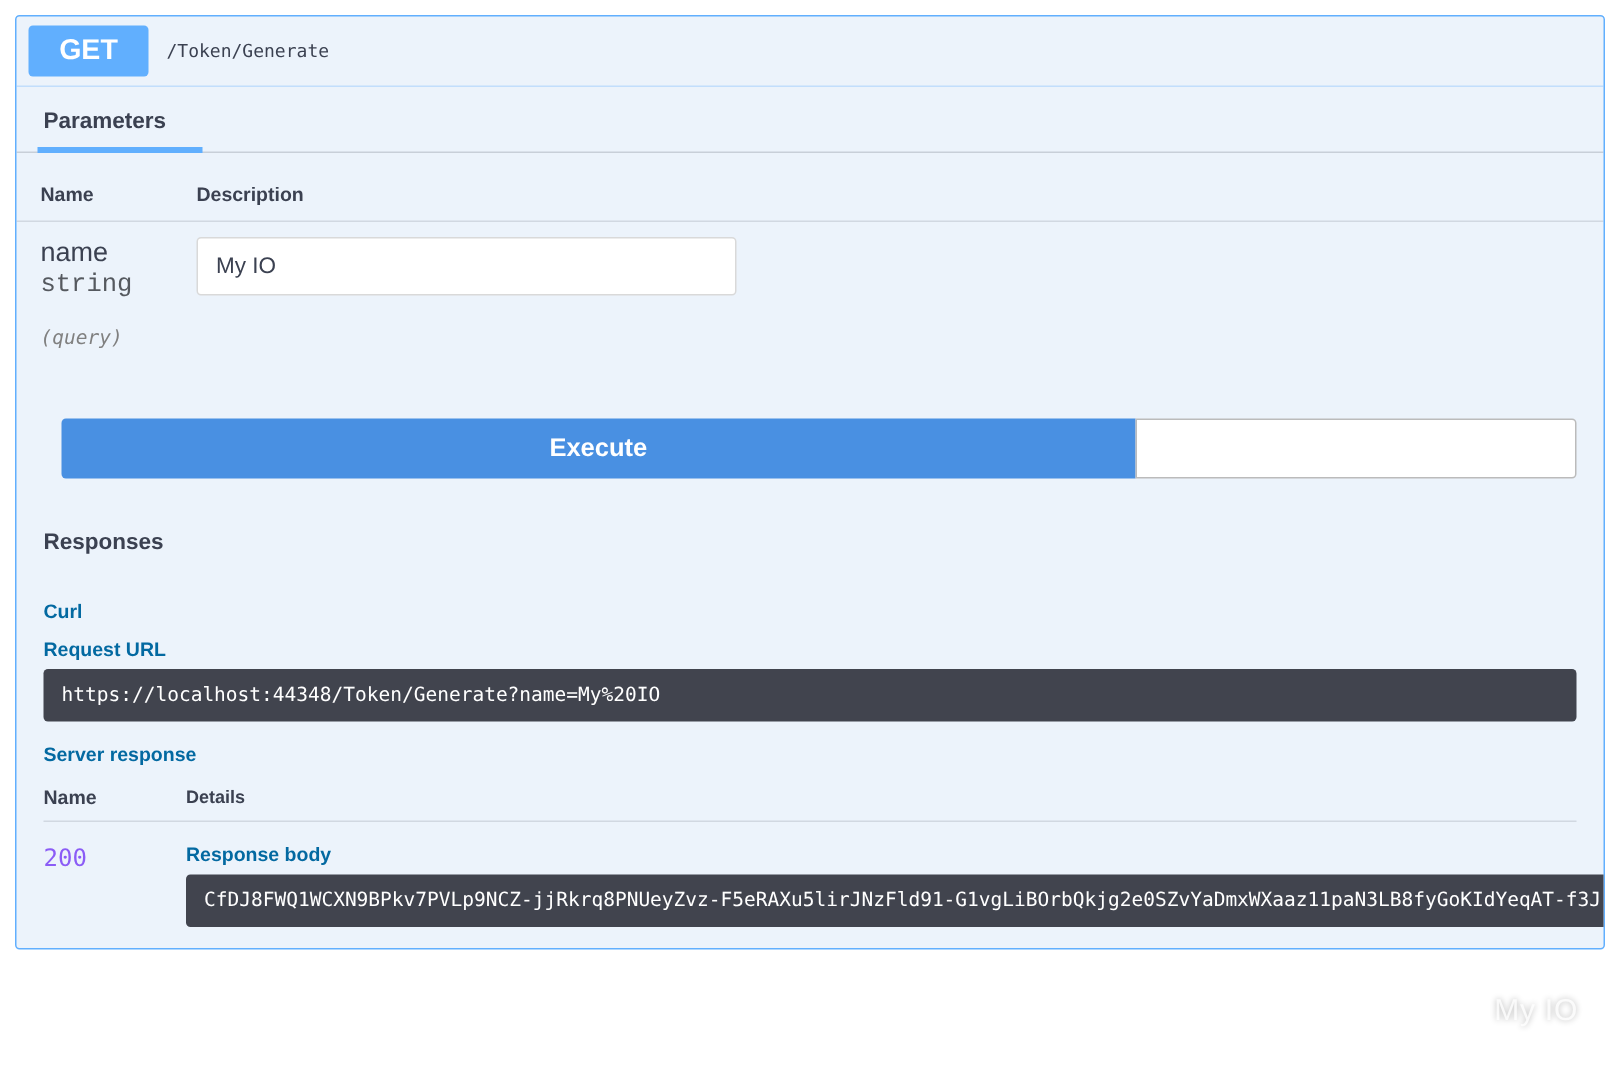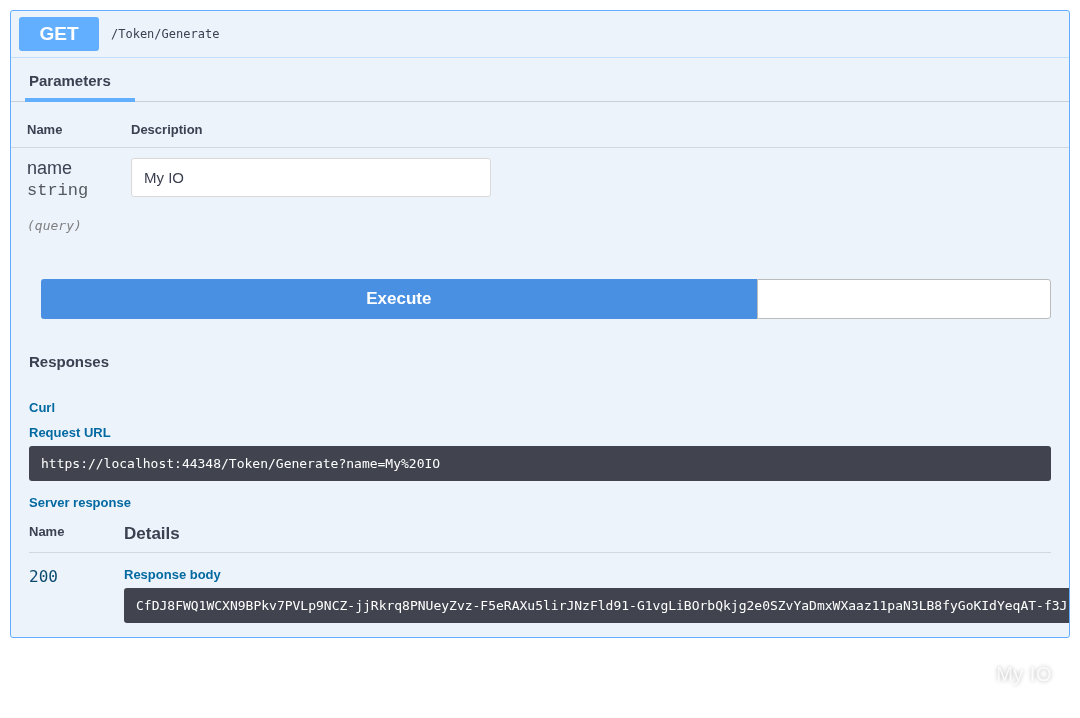--- a/index.html
+++ b/index.html
@@ -146,27 +146,27 @@
     }
     .curl-cmd .kw { color: #fff; }
     .curl-cmd .str { color: #8de28d; }
     .req-url { color: #fff; }
     .resp-cols {
       display: flex;
       padding: 8px 0;
       border-bottom: 1px solid rgba(59,65,81,0.15);
     }
     .rcol-code { width: 95px; flex-shrink: 0; font-weight: 700; font-size: 13px; }
-    .rcol-details { flex: 1; font-weight: 700; font-size: 17px; }
+    .rcol-details { flex: 1; font-weight: 700; font-size: 12px; }
     .resp-row { display: flex; padding-top: 14px; }
     .status-code {
       width: 95px; flex-shrink: 0;
       font-family: "Consolas", monospace;
       font-size: 16px;
-      color: #0c4a6e;
+      color: #8b5cf6;
     }
     .resp-detail { flex: 1; }
     .watermark {
       position: fixed;
       right: 28px;
       bottom: 32px;
       color: rgba(255,255,255,0.8);
       font-size: 20px;
       letter-spacing: 0.5px;
       display: flex;

